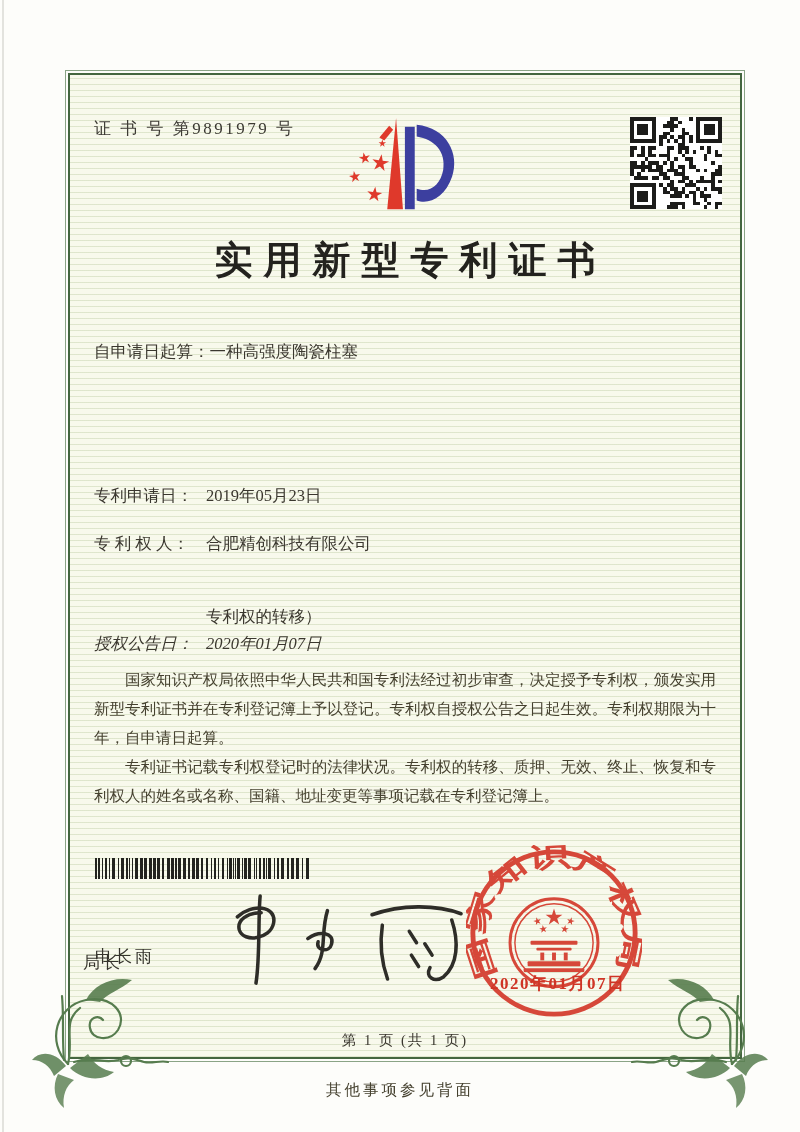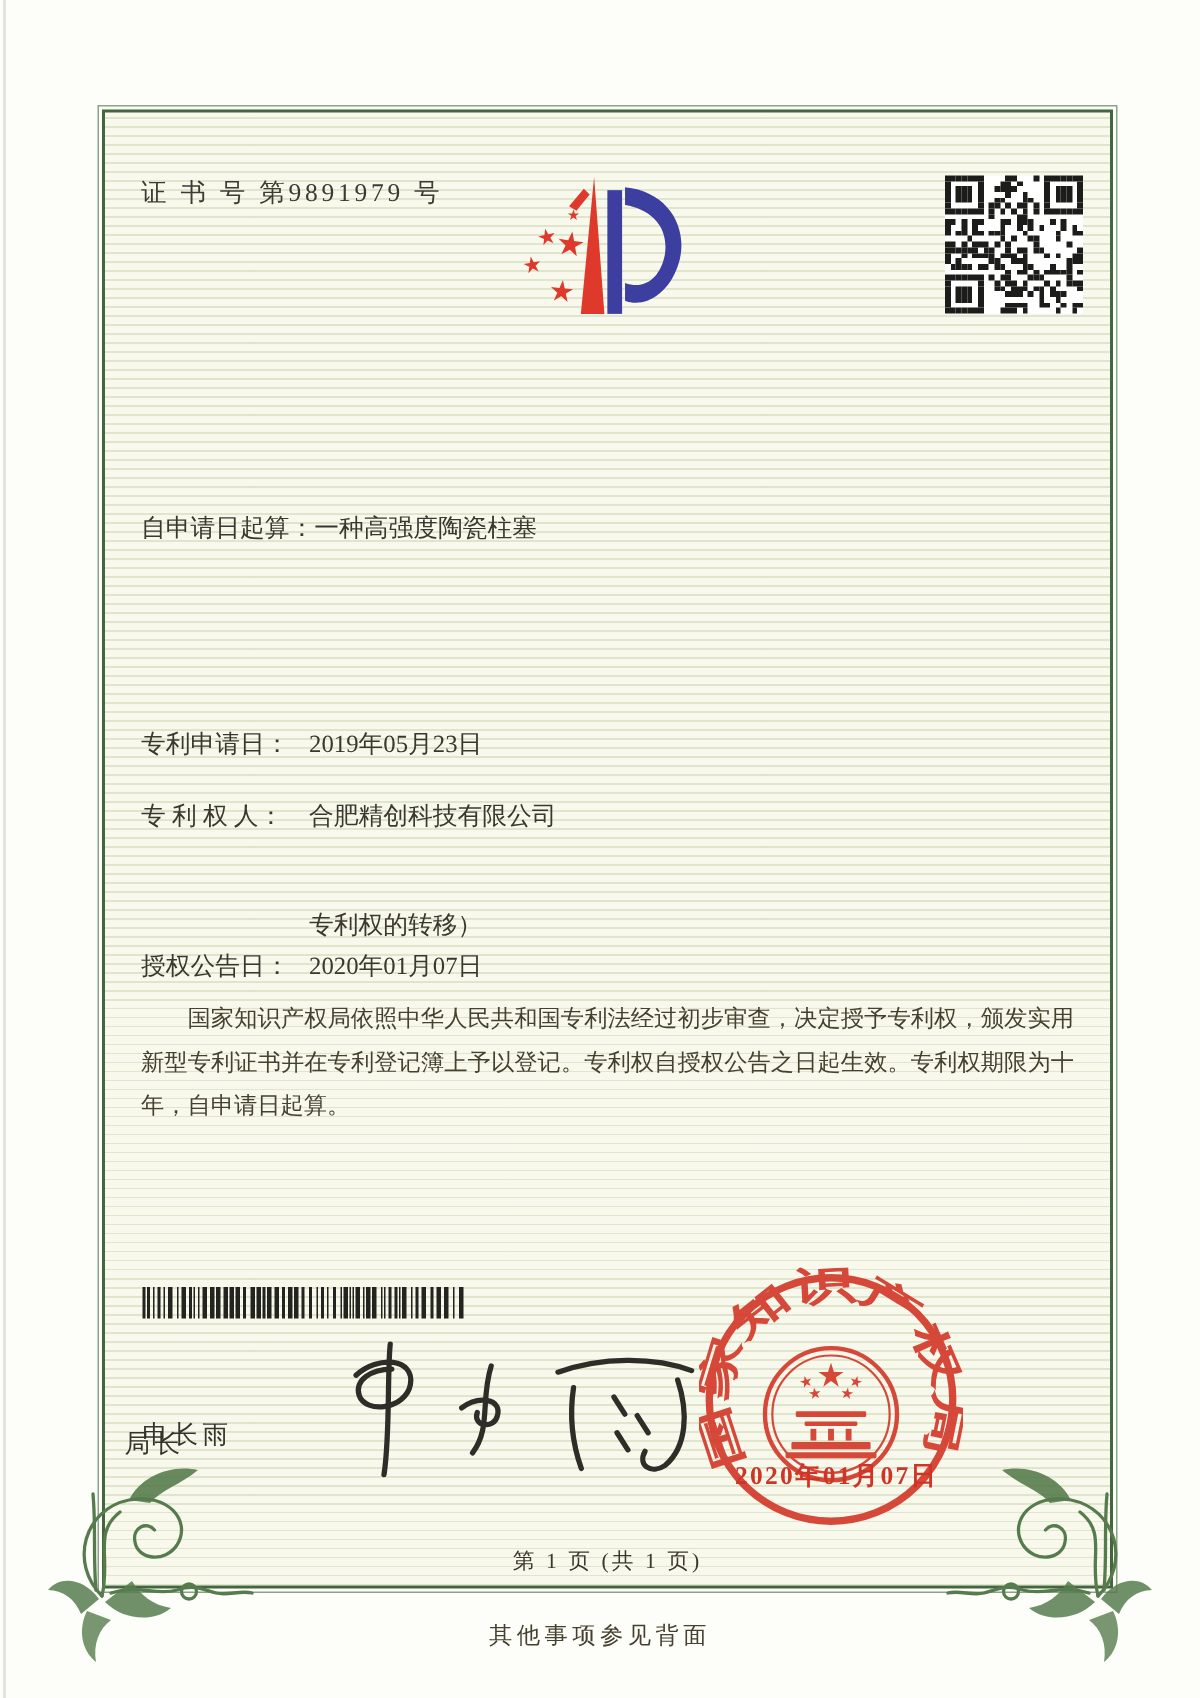--- a/index.html
+++ b/index.html
@@ -42,21 +42,21 @@
     font-size:38px;font-weight:bold;letter-spacing:11px;color:#23221e;
     text-indent:11px;
   }
 
   .field-row{left:24px;width:625px;font-size:16.5px;line-height:22px;color:#3a372e;}
   .field-label{display:inline-block;min-width:112px;}
   .f0{top:266px;} .f1{top:314px;} .f2{top:362px;} .f3{top:410px;} .f4{top:458px;} .f5{top:506px;}
   .addr2{left:136px;top:531px;font-size:16.5px;color:#3a372e;}
 
   .grant-row{top:558px;}
-  .grant-date{left:24px;}
+  .grant-date{left:24px;font-style:italic;}
   .grant-no{left:330px;}
   .grant-part{position:absolute;font-size:16.5px;color:#3a372e;white-space:nowrap;}
 
   .paras{left:24px;top:590px;width:622px;font-size:15.5px;line-height:29px;color:#45412f;text-align:justify;}
   .paras p{margin:0;text-indent:2em;}
 
   .barcode{left:25px;top:783px;width:215px;height:21px;display:flex;align-items:stretch;background:#fff0;}
   .barcode i{display:block;height:100%;}
   .barcode i.b{background:#23231f;}
 
@@ -726,38 +726,40 @@
         <div></div>
         <div></div>
         <div></div>
         <div class="on"></div>
         <div></div>
         <div></div>
         <div class="on"></div>
         <div></div>
       </div>
 
+    <div class="abs title">实用新型专利证书</div>
 
     <div class="abs field-row f0">
       <span class="field-label">自申请日起算：</span><span>一种高强度陶瓷柱塞</span>
     </div>
     <div class="abs field-row f3">
       <span class="field-label">专利申请日：</span><span>2019年05月23日</span>
     </div>
     <div class="abs field-row f4">
       <span class="field-label">专 利 权 人：</span><span>合肥精创科技有限公司</span>
     </div>
     <div class="abs addr2">专利权的转移）</div>
 
     <div class="grant-part grant-date abs grant-row">
       <span class="field-label">授权公告日：</span><span>2020年01月07日</span>
     </div>
 
     <div class="abs paras">
       <p>国家知识产权局依照中华人民共和国专利法经过初步审查，决定授予专利权，颁发实用新型专利证书并在专利登记簿上予以登记。专利权自授权公告之日起生效。专利权期限为十年，自申请日起算。</p>
+      <p>专利证书记载专利权登记时的法律状况。专利权的转移、质押、无效、终止、恢复和专利权人的姓名或名称、国籍、地址变更等事项记载在专利登记簿上。</p>
     </div>
 
     <div class="abs barcode">
         <i class="b" style="width: 2px;"></i>
         <i style="width: 1px;"></i>
         <i class="b" style="width: 2px;"></i>
         <i style="width: 2px;"></i>
         <i class="b" style="width: 1px;"></i>
         <i style="width: 2px;"></i>
         <i class="b" style="width: 2px;"></i>

